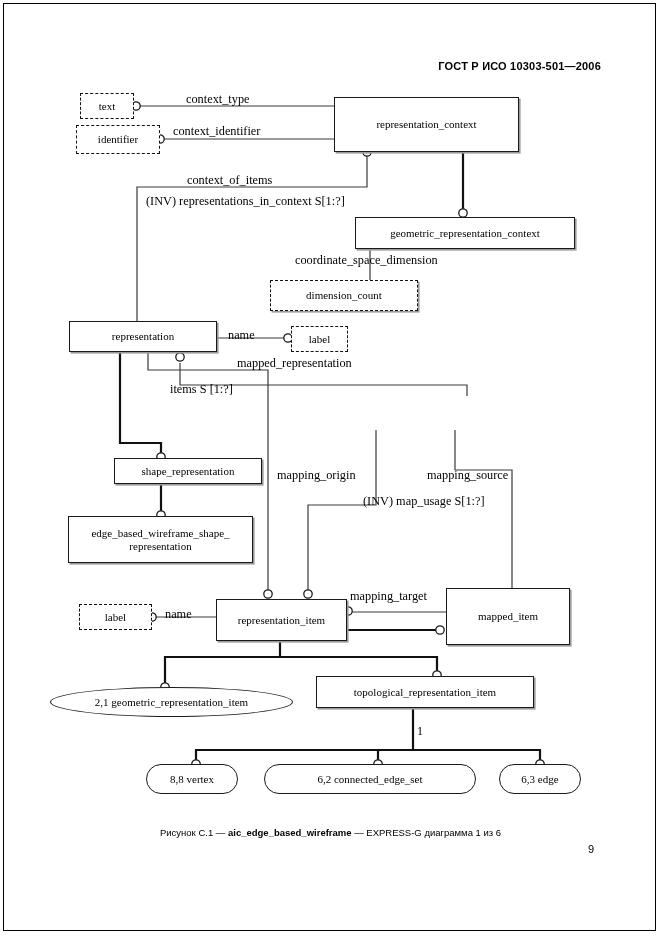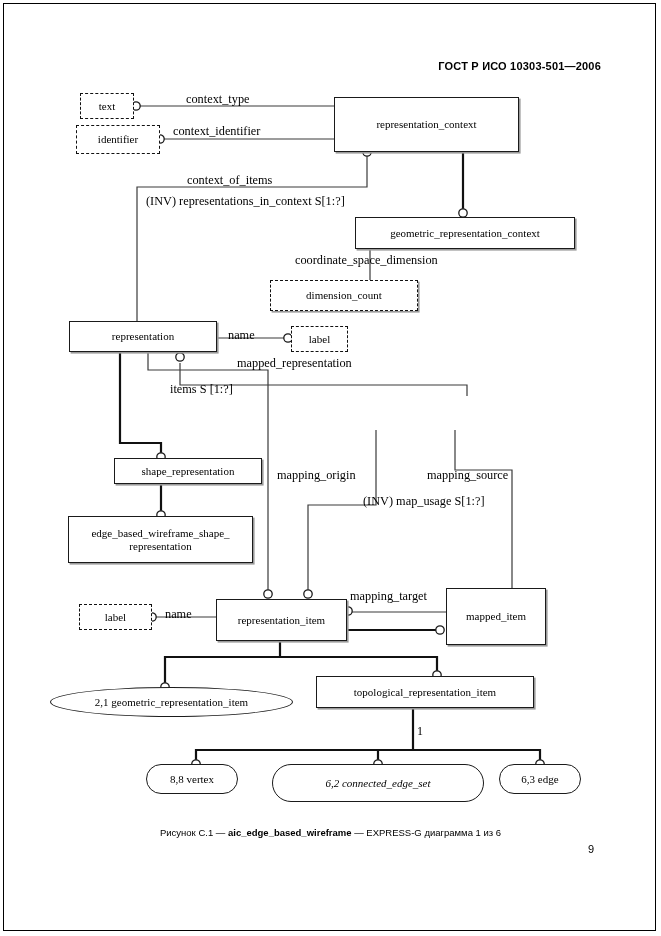--- a/index.html
+++ b/index.html
@@ -164,37 +164,37 @@
   </div>
 
   <div class="node dashed" style="left:79px;top:604px;width:73px;height:26px;">
     <span>label</span>
   </div>
 
   <div class="node solid shadow" style="left:216px;top:599px;width:131px;height:42px;">
     <span>representation_item</span>
   </div>
 
-  <div class="node solid shadow" style="left:446px;top:588px;width:100px;height:57px;">
+  <div class="node solid shadow" style="left:446px;top:588px;width:124px;height:57px;">
     <span>mapped_item</span>
   </div>
 
   <div class="node ellipse" style="left:50px;top:687px;width:243px;height:30px;">
     <span>2,1 geometric_representation_item</span>
   </div>
 
   <div class="node solid shadow" style="left:316px;top:676px;width:218px;height:32px;">
     <span>topological_representation_item</span>
   </div>
 
   <div class="node rounded" style="left:146px;top:764px;width:92px;height:30px;">
     <span>8,8 vertex</span>
   </div>
 
-  <div class="node rounded" style="left:272px;top:764px;width:212px;height:38px;font-style:italic;">
+  <div class="node rounded" style="left:264px;top:764px;width:212px;height:30px;">
     <span>6,2 connected_edge_set</span>
   </div>
 
   <div class="node rounded" style="left:499px;top:764px;width:82px;height:30px;">
     <span>6,3 edge</span>
   </div>
 
   <div class="lbl" style="left:186px;top:92px;">context_type</div>
 
   <div class="lbl" style="left:173px;top:124px;">context_identifier</div>

